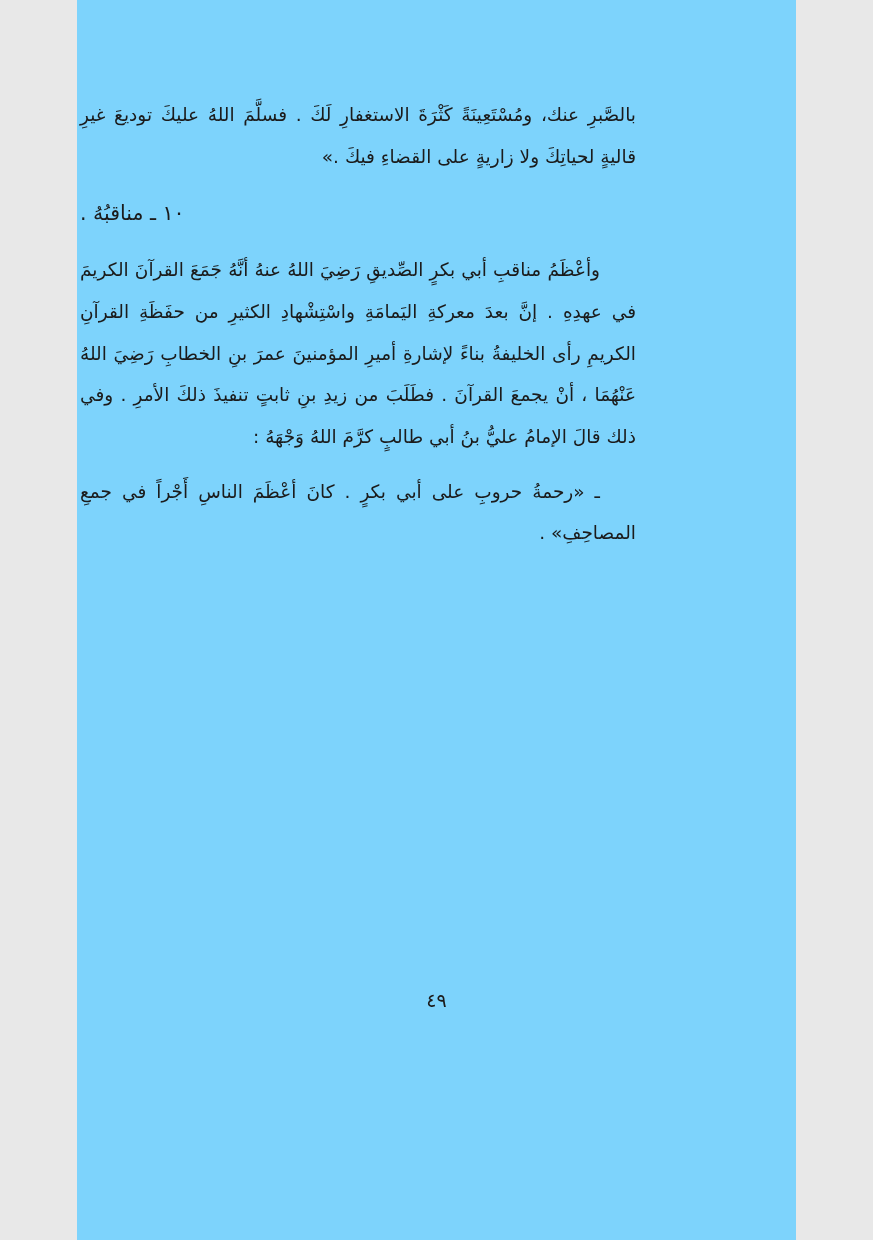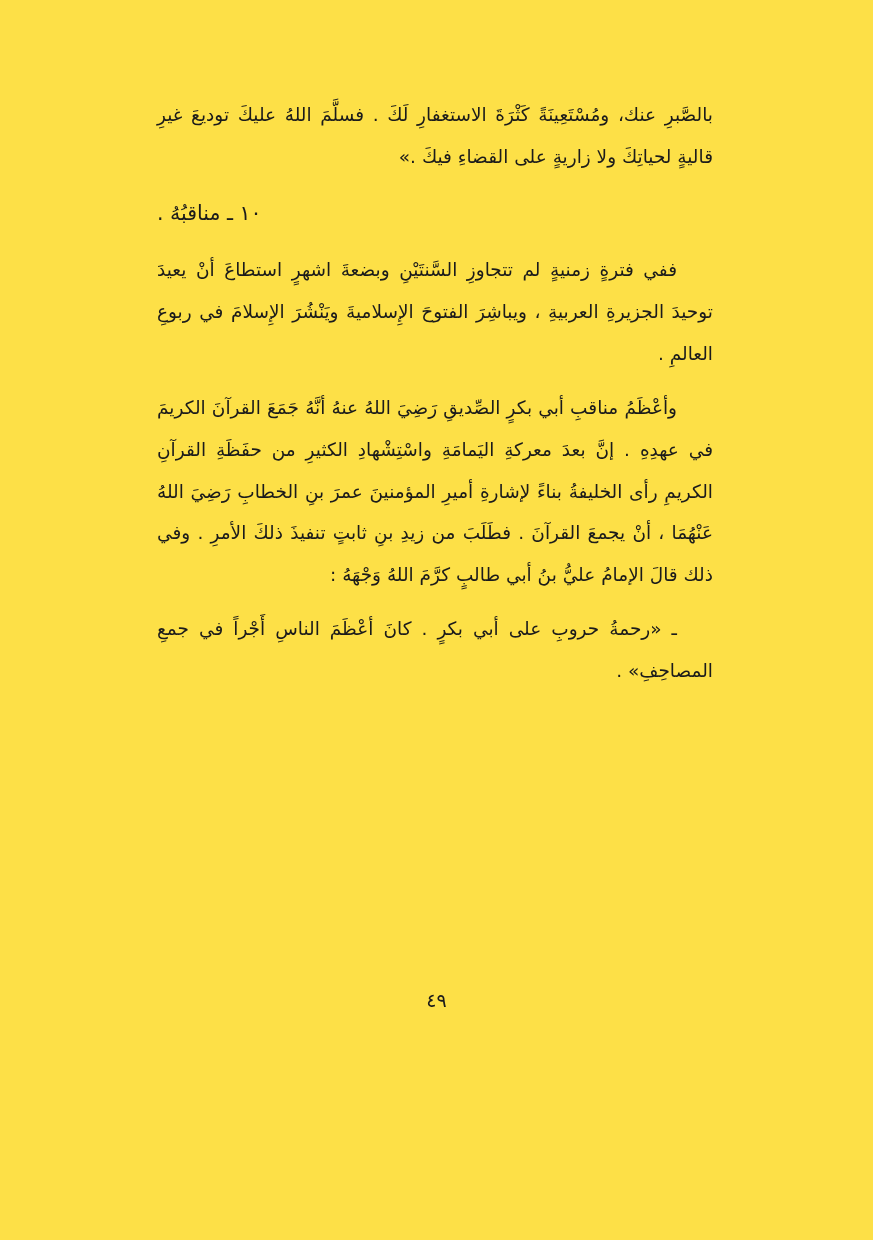--- a/index.html
+++ b/index.html
@@ -1,24 +1,24 @@
 <!DOCTYPE html>
 <html lang="ar"><head>
 <meta charset="utf-8">
 <style>
   * { box-sizing: border-box; }
   html, body { margin: 0; padding: 0; }
   body { background: #e8e8e8; }
 
   .page {
     position: relative;
-    width: 873px;
+    width: 719px;
     height: 1240px;
     margin: 0 auto;
-    background: #fde047;
+    background: #7dd3fc;
     overflow: hidden;
     font-family: "DejaVu Sans", sans-serif;
     color: #1b1b1b;
     padding-left: 36px;
   }
 
   .text-block {
     position: absolute;
     top: 94px;
     right: 160px;
@@ -64,21 +64,20 @@
 
 <div class="page">
 
   <div class="text-block" lang="ar">
 
     <p class="no-indent">بالصَّبرِ عنك، ومُسْتَعِينَةً كَثْرَةَ الاستغفارِ لَكَ . فسلَّمَ اللهُ عليكَ توديعَ غيرِ قاليةٍ لحياتِكَ ولا زاريةٍ على القضاءِ فيكَ .»</p>
 
     <p class="heading">١٠ ـ مناقبُهُ .</p>
 
 
-    <p>ففي فترةٍ زمنيةٍ لم تتجاوزِ السَّنتَيْنِ وبضعةَ اشهرٍ استطاعَ أنْ يعيدَ توحيدَ الجزيرةِ العربيةِ ، ويباشِرَ الفتوحَ الإِسلاميةَ ويَنْشُرَ الإِسلامَ في ربوعِ العالمِ .</p>
 
     <p>وأعْظَمُ مناقبِ أبي بكرٍ الصِّديقِ رَضِيَ اللهُ عنهُ أنَّهُ جَمَعَ القرآنَ الكريمَ في عهدِهِ . إنَّ بعدَ معركةِ اليَمامَةِ واسْتِشْهادِ الكثيرِ من حفَظَةِ القرآنِ الكريمِ رأى الخليفةُ بناءً لإشارةِ أميرِ المؤمنينَ عمرَ بنِ الخطابِ رَضِيَ اللهُ عَنْهُمَا ، أنْ يجمعَ القرآنَ . فطَلَبَ من زيدِ بنِ ثابتٍ تنفيذَ ذلكَ الأمرِ . وفي ذلك قالَ الإمامُ عليُّ بنُ أبي طالبٍ كرَّمَ اللهُ وَجْهَهُ :</p>
 
     <p>ـ «رحمةُ حروبِ على أبي بكرٍ . كانَ أعْظَمَ الناسِ أَجْراً في جمعِ المصاحِفِ» .</p>
 
 
   </div>
 
   <div class="page-number">٤٩</div>
 

